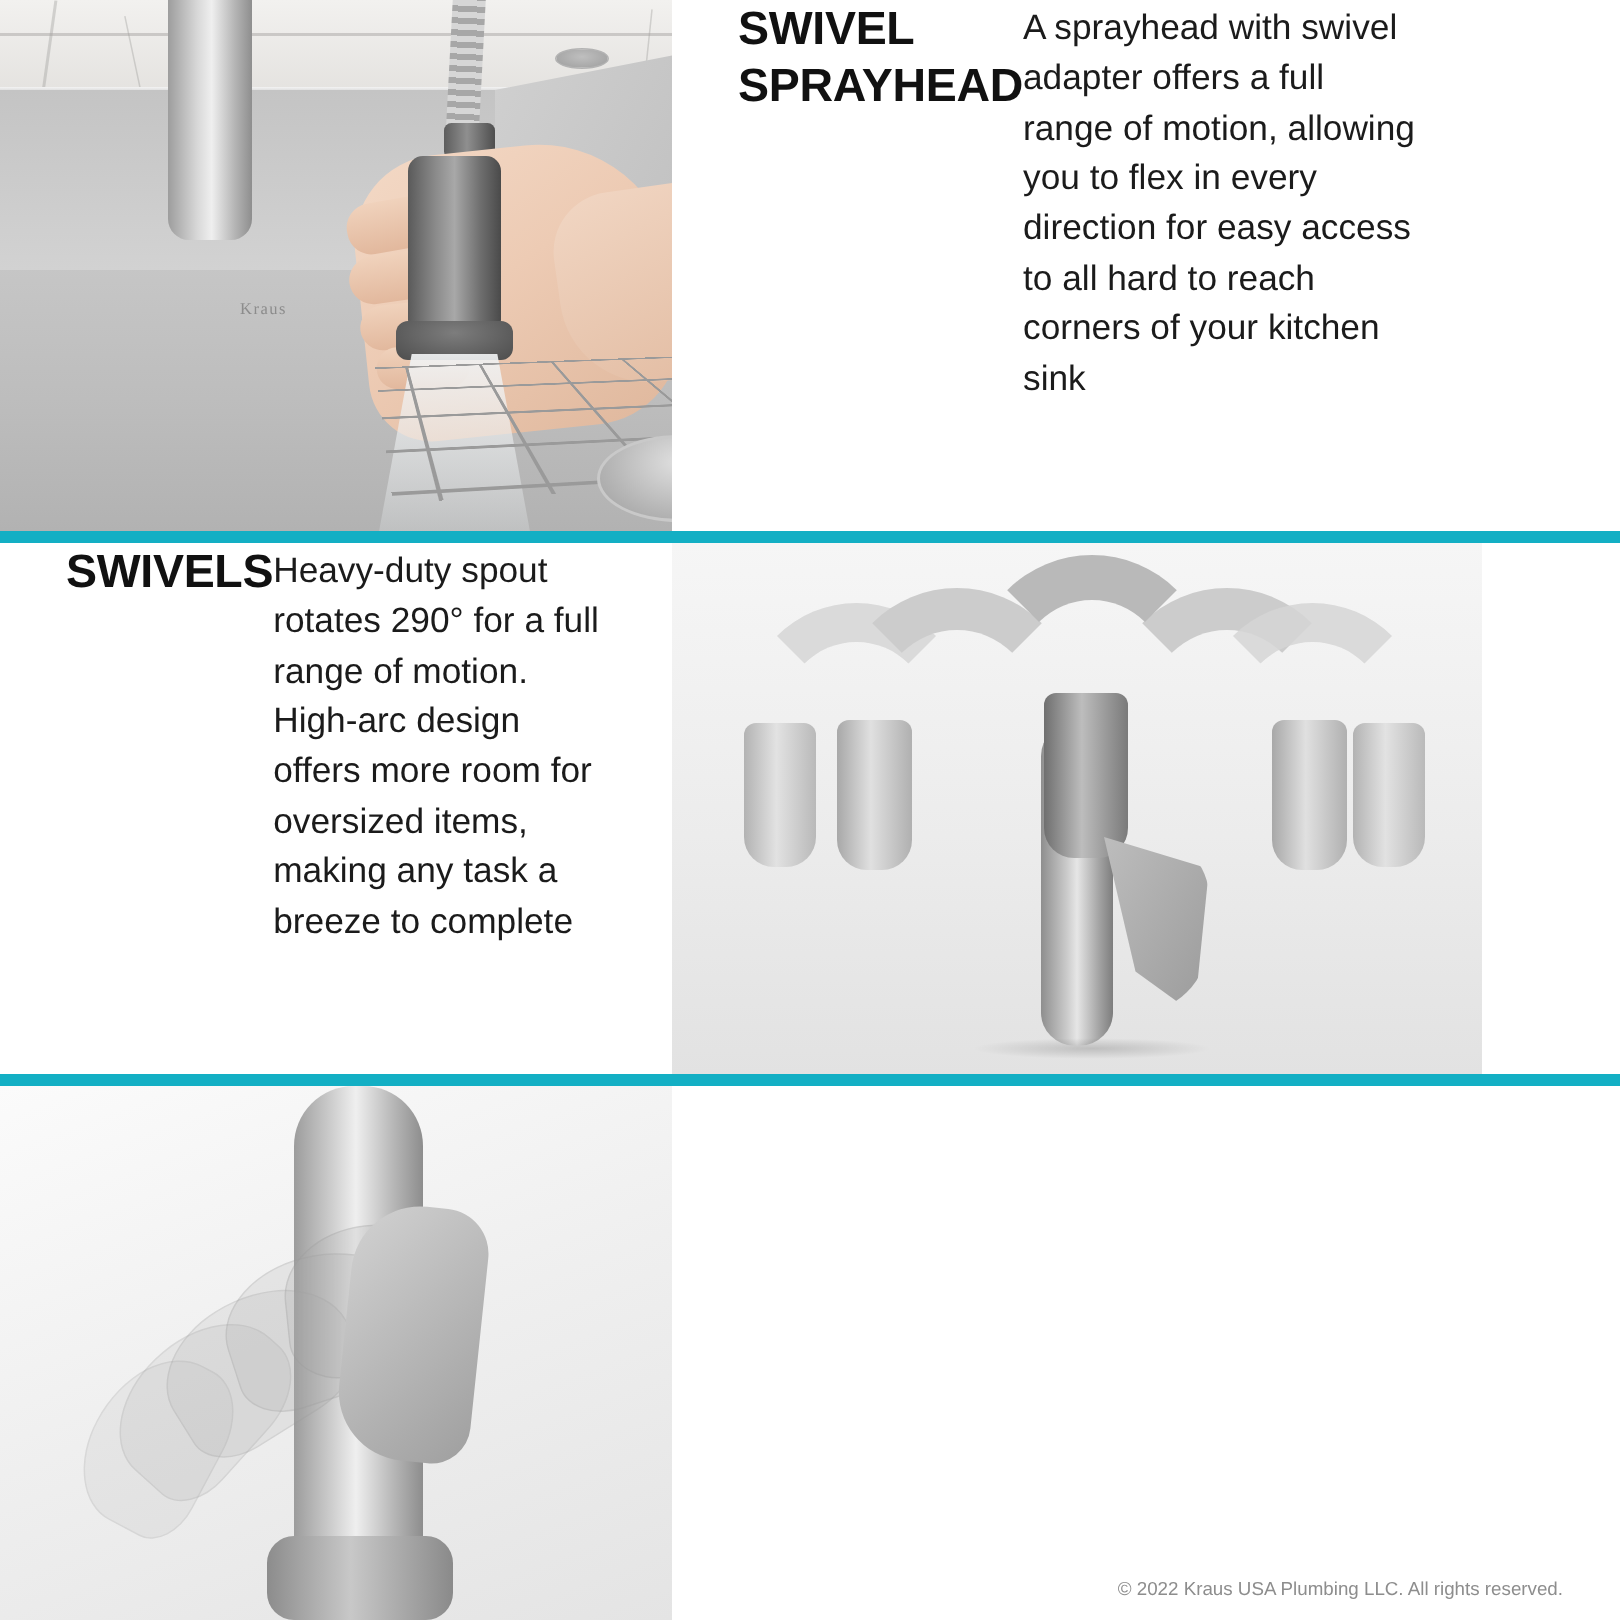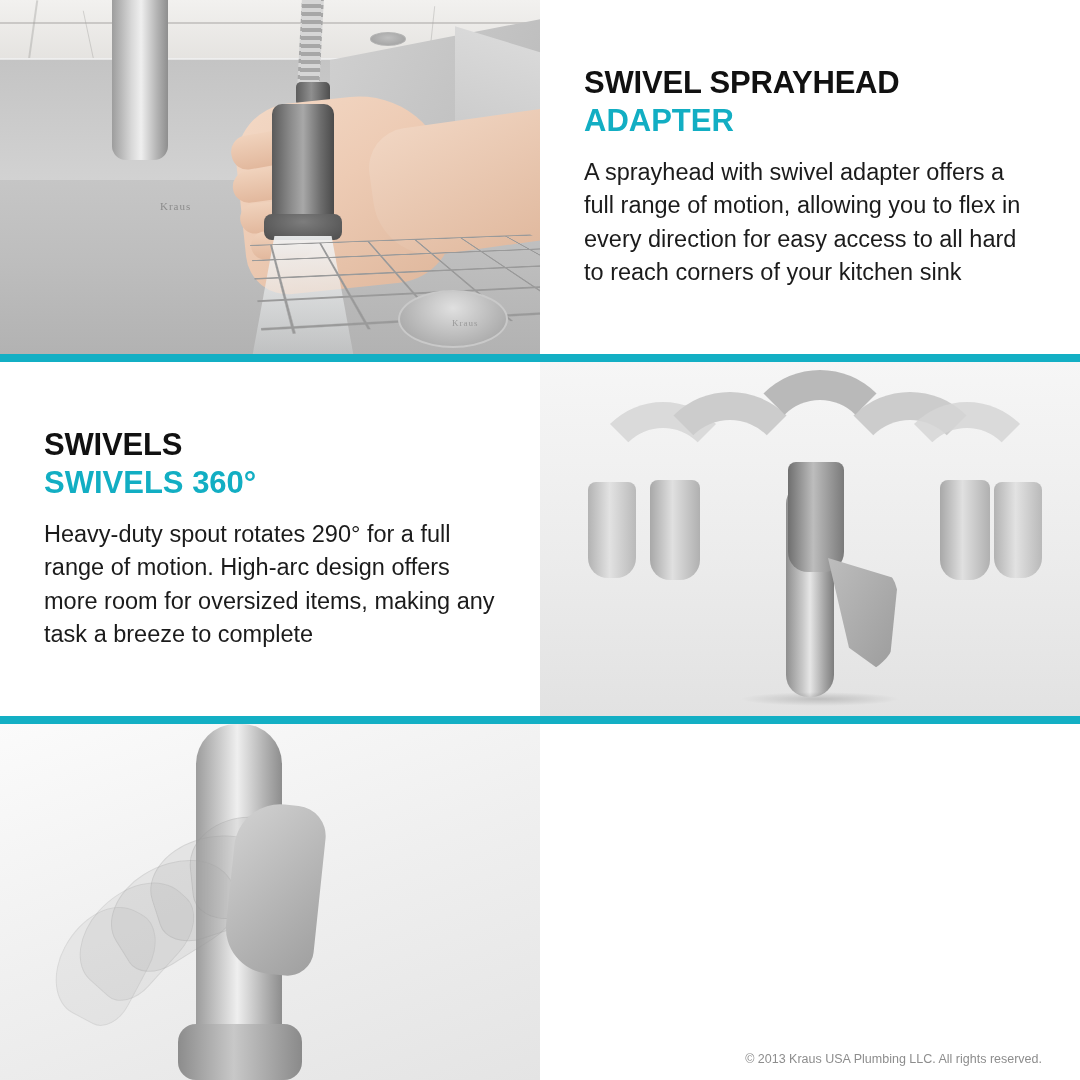--- a/index.html
+++ b/index.html
@@ -23,25 +23,25 @@
   .divider {
     height: 8px; width: 100%;
     background: #13afc4;
     flex: 0 0 8px;
   }
   .row-2 { height: 354px; }
   .row-3 { height: 356px; }
 
   .pane-img { position: relative; overflow: hidden; }
   .pane-txt {
-    display: flex; flex-direction: column; justify-content: center;
+    display: flex; flex-direction: row; justify-content: center;
     padding: 0 44px 0 44px;
     background: #fff;
   }
-  .w-left { width: 540px; }
+  .w-left { width: 448px; }
   .w-right { width: 540px; }
 
   h2.heading {
     font-size: 31px;
     font-weight: bold;
     letter-spacing: -0.2px;
     color: #111111;
     line-height: 1.22;
   }
   h2.heading .accent { color: #12aec3; }
@@ -291,32 +291,30 @@
         <div class="gl" style="left:270px;top:0;width:2px;height:110px;"></div>
       </div>
       <div class="bowl"></div>
 
       <div class="brand1">Kraus</div>
       <div class="brand2">Kraus</div>
     </div>
 
     <div class="pane-txt w-right">
       <h2 class="heading">SWIVEL SPRAYHEAD</h2>
-      <div class="heading-2">ADAPTER</div>
       <p class="body">A sprayhead with swivel adapter offers a full range of motion, allowing you to flex in every direction for easy access to all hard to reach corners of your kitchen sink</p>
     </div>
   </div>
 
   <div class="divider"></div>
 
   <div class="row row-2">
 
     <div class="pane-txt w-left">
       <h2 class="heading">SWIVELS</h2>
-      <div class="heading-2">SWIVELS 360°</div>
       <p class="body">Heavy-duty spout rotates 290° for a full range of motion. High-arc design offers more room for oversized items, making any task a breeze to complete</p>
     </div>
 
     <div class="pane-img w-right img2">
 
       <div class="sw-arc" style="left:48px; top:40px; width:150px; height:150px; border-width:26px; border-top-color:#d6d6d6; opacity:.85;"></div>
       <div class="sw-head" style="left:48px; top:120px; width:48px; height:96px; opacity:.85;"></div>
 
       <div class="sw-arc" style="left:110px; top:30px; width:160px; height:160px; border-width:28px; border-top-color:#cccccc;"></div>
       <div class="sw-head" style="left:110px; top:118px; width:50px; height:100px;"></div>
@@ -346,16 +344,16 @@
       <div class="ghost" style="left:72px; top:168px; width:126px; height:88px; transform:rotate(-48deg); opacity:.55;"></div>
       <div class="ghost" style="left:108px; top:140px; width:130px; height:92px; transform:rotate(-32deg); opacity:.6;"></div>
       <div class="ghost" style="left:150px; top:112px; width:132px; height:96px; transform:rotate(-18deg); opacity:.65;"></div>
       <div class="ghost" style="left:190px; top:92px; width:128px; height:100px; transform:rotate(-6deg); opacity:.7;"></div>
 
       <div class="lever3"></div>
       <div class="h-base"></div>
     </div>
 
 
-    <div class="copyright">© 2013 Kraus USA Plumbing LLC. All rights reserved.</div>
+    <div class="copyright">© 2022 Kraus USA Plumbing LLC. All rights reserved.</div>
   </div>
 
 </div>
 
 </body></html>

